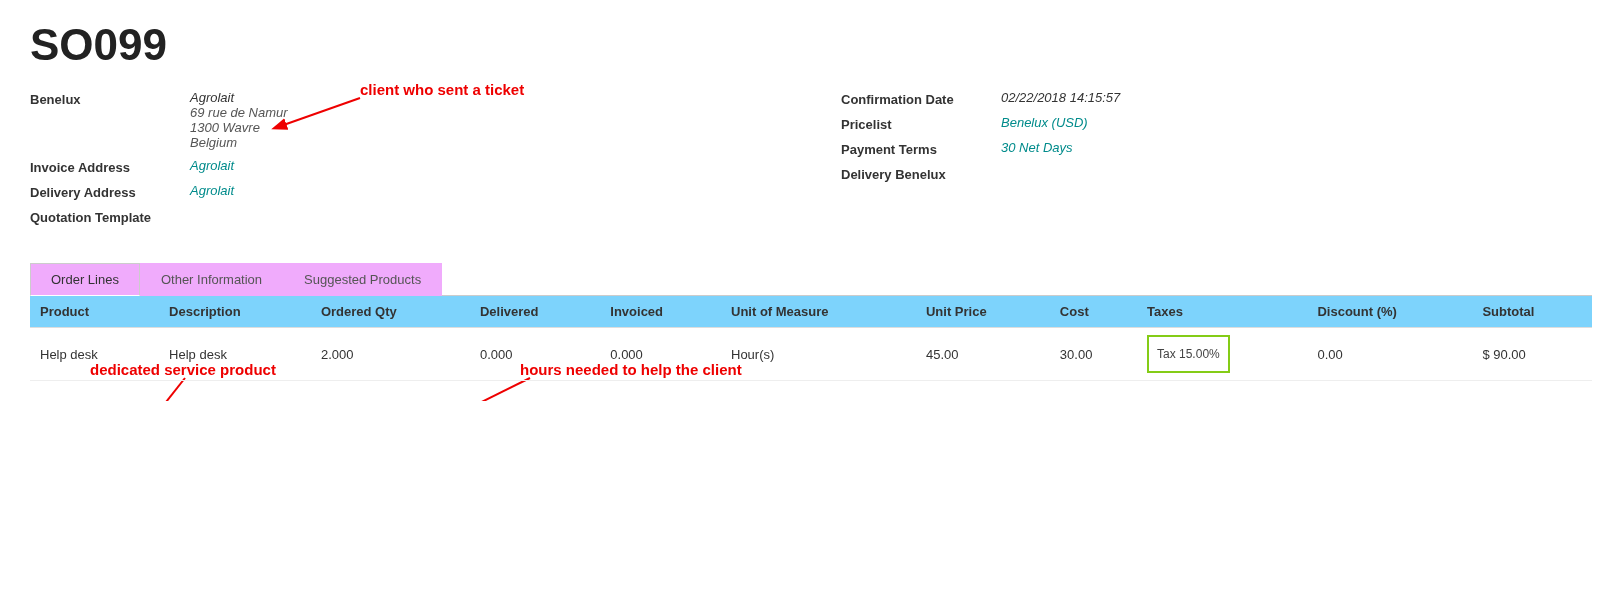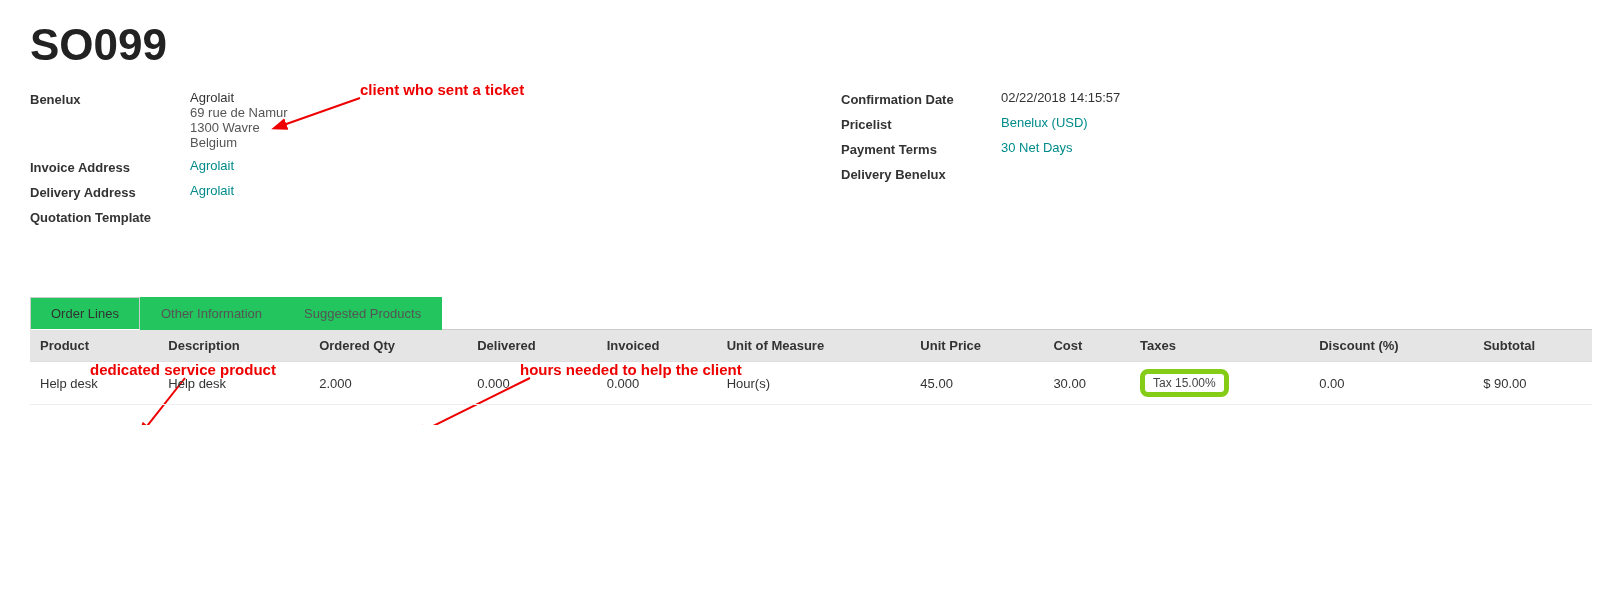--- a/index.html
+++ b/index.html
@@ -35,20 +35,21 @@
     }
     .form-label {
       font-weight: bold;
       width: 160px;
       flex-shrink: 0;
       padding-top: 2px;
       color: #333;
     }
     .form-value {
       color: #333;
+      font-style: italic;
     }
     .form-value.link {
       color: #008b8b;
     }
     .form-value .address-line {
       color: #555;
       font-weight: normal;
     }
     .tabs-section {
       margin-top: 10px;
@@ -59,59 +60,58 @@
       border-bottom: 1px solid #ccc;
       margin-bottom: 0;
     }
     .tab {
       padding: 8px 20px;
       cursor: pointer;
       color: #555;
       border: 1px solid transparent;
       border-bottom: none;
       margin-bottom: -1px;
-      background: #22c55e;
-      font-size: 13px;
-      margin-top: 34px;
+      background: #f0abfc;
+      font-size: 13px;
     }
     .tab.active {
       border: 1px solid #ccc;
       border-bottom: 1px solid #fff;
       color: #333;
       font-weight: normal;
     }
     .table-section {
       width: 100%;
       margin-top: 0;
     }
     table {
       width: 100%;
       border-collapse: collapse;
     }
     thead tr {
-      background: #e5e5e5;
+      background: #7dd3fc;
     }
     thead th {
       font-weight: bold;
       padding: 8px 10px;
       text-align: left;
       font-size: 13px;
       border-bottom: 1px solid #ddd;
     }
     tbody tr {
       border-bottom: 1px solid #eee;
     }
     tbody td {
       padding: 7px 10px;
       font-size: 13px;
     }
     .tax-badge {
-      border: 5px solid #84cc16;
-      border-radius: 8px;
-      padding: 2px 8px;
+      border: 2px solid #84cc16;
+      border-radius: 0;
+      padding: 10px 8px;
       font-size: 12px;
       color: #444;
       display: inline-block;
       white-space: nowrap;
     }
     
     .page-wrapper {
       position: relative;
     }
     svg.annotations {

